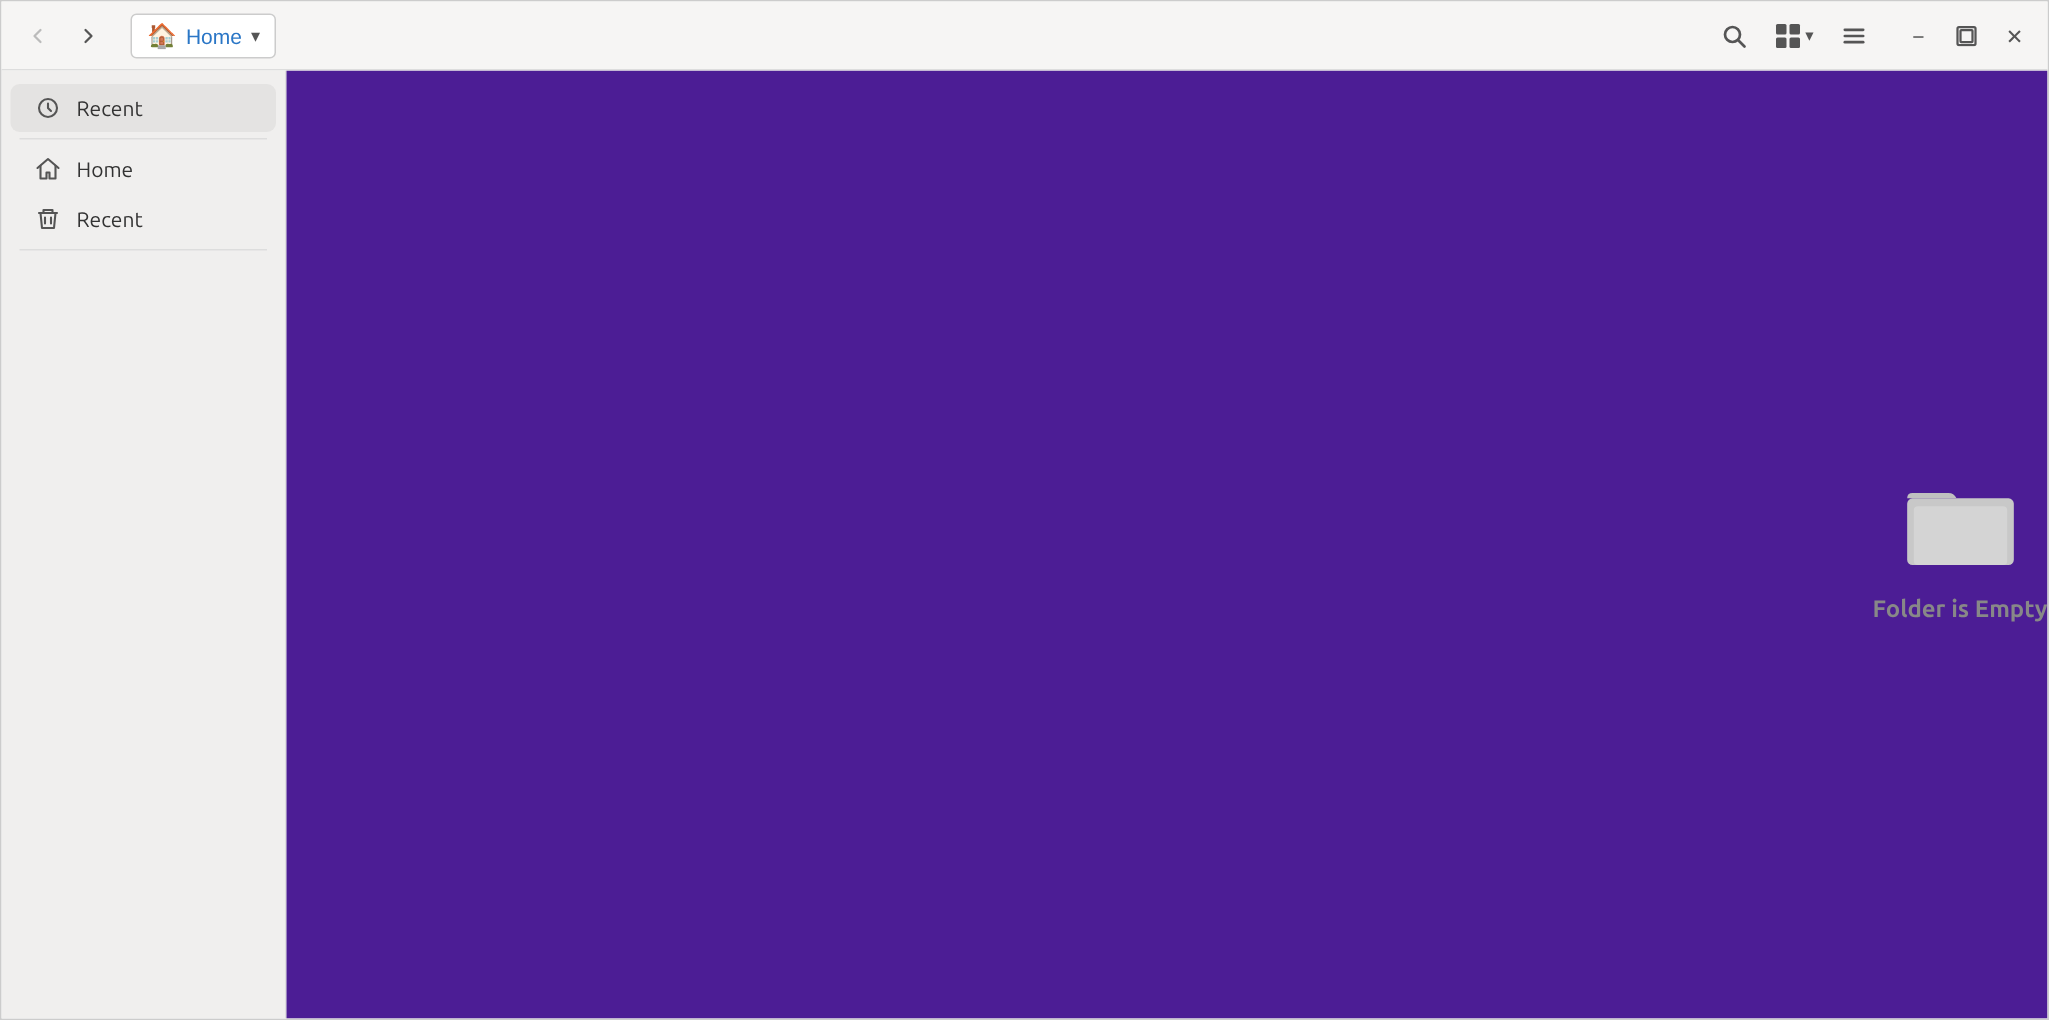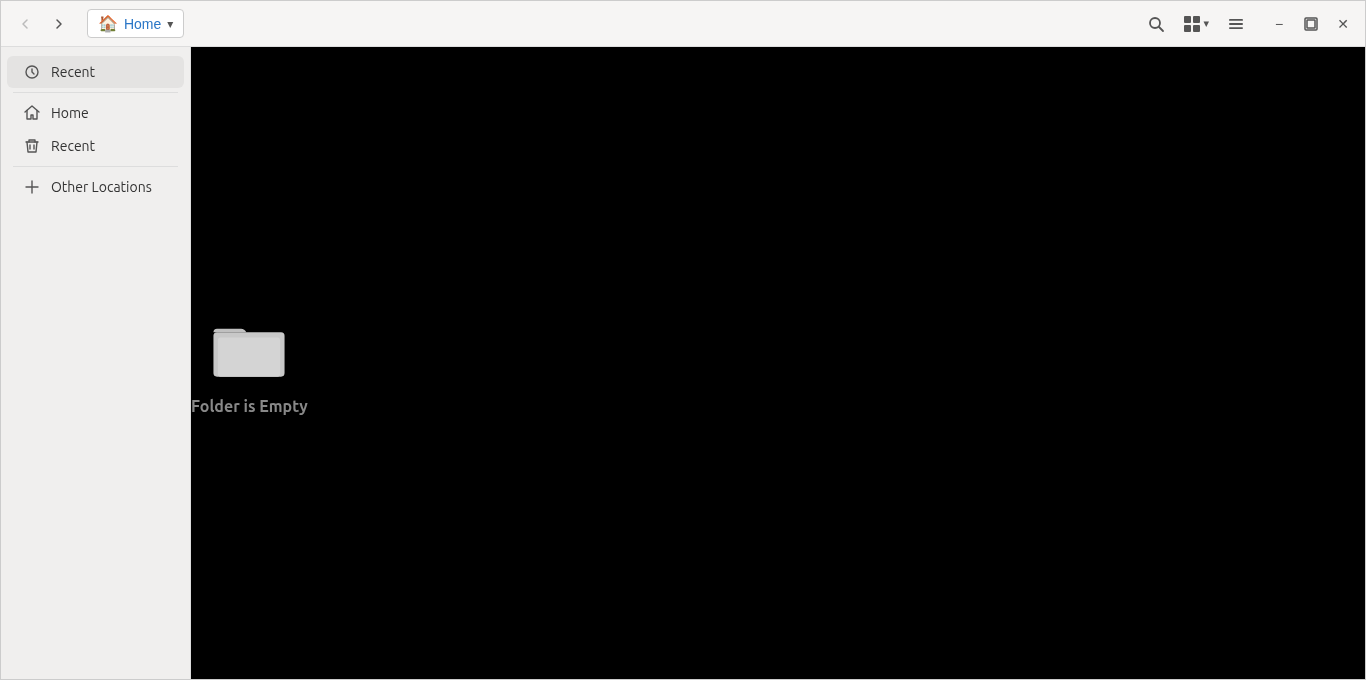--- a/index.html
+++ b/index.html
@@ -190,23 +190,23 @@
 
     .sidebar-divider {
       height: 1px;
       background: #ddd;
       margin: 4px 12px;
     }
 
     
     .content-area {
       flex: 1;
-      background: #000000;
-      display: flex;
-      align-items: flex-start;
+      background: #4c1d95;
+      display: flex;
+      align-items: flex-end;
       justify-content: center;
       flex-direction: column;
     }
 
     .empty-state {
       display: flex;
       flex-direction: column;
       align-items: center;
       gap: 16px;
     }
@@ -335,29 +335,20 @@
             <path d="M5 4V2h6v2"></path>
             <path d="M3 4l1 10h8l1-10"></path>
             <path d="M6 7v4M10 7v4"></path>
           </svg>
         </span>
         <span>Recent</span>
       </div>
 
       <div class="sidebar-divider"></div>
 
-      <div class="sidebar-item">
-        <span class="sidebar-icon">
-          <svg width="16" height="16" viewBox="0 0 16 16" fill="none" stroke="#555" stroke-width="1.4" stroke-linecap="round">
-            <line x1="8" y1="2" x2="8" y2="14"></line>
-            <line x1="2" y1="8" x2="14" y2="8"></line>
-          </svg>
-        </span>
-        <span>Other Locations</span>
-      </div>
 
     </div>
 
     <div class="content-area">
       <div class="empty-state">
         <div class="folder-icon-large">
           <svg class="folder-svg" viewBox="0 0 90 75" fill="none">
 
             <rect x="5" y="22" width="80" height="50" rx="4" fill="#c8c8c8"></rect>
 

